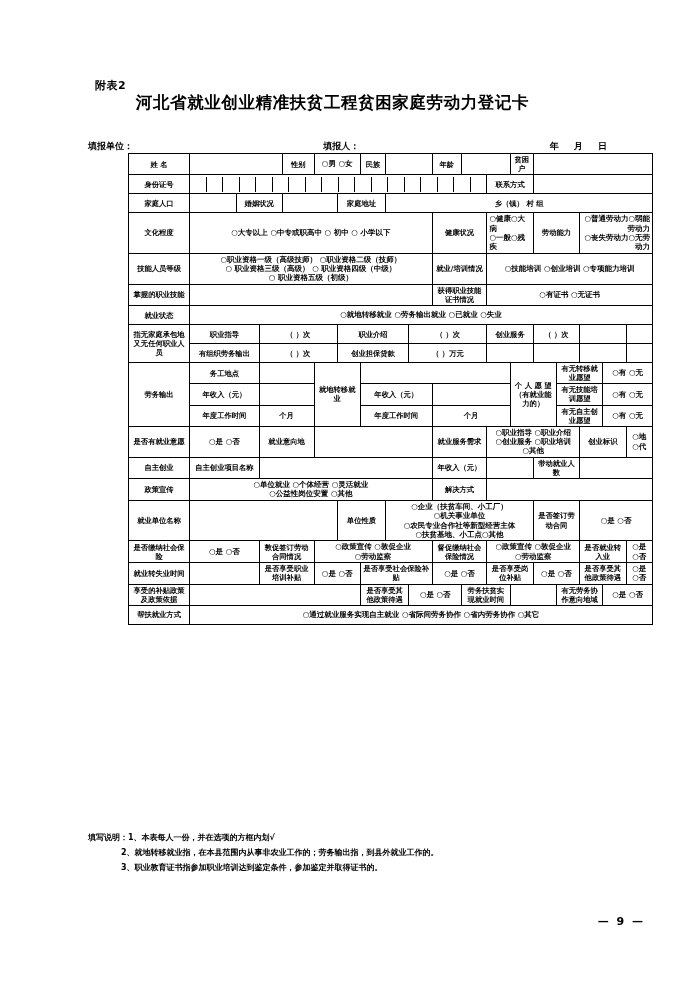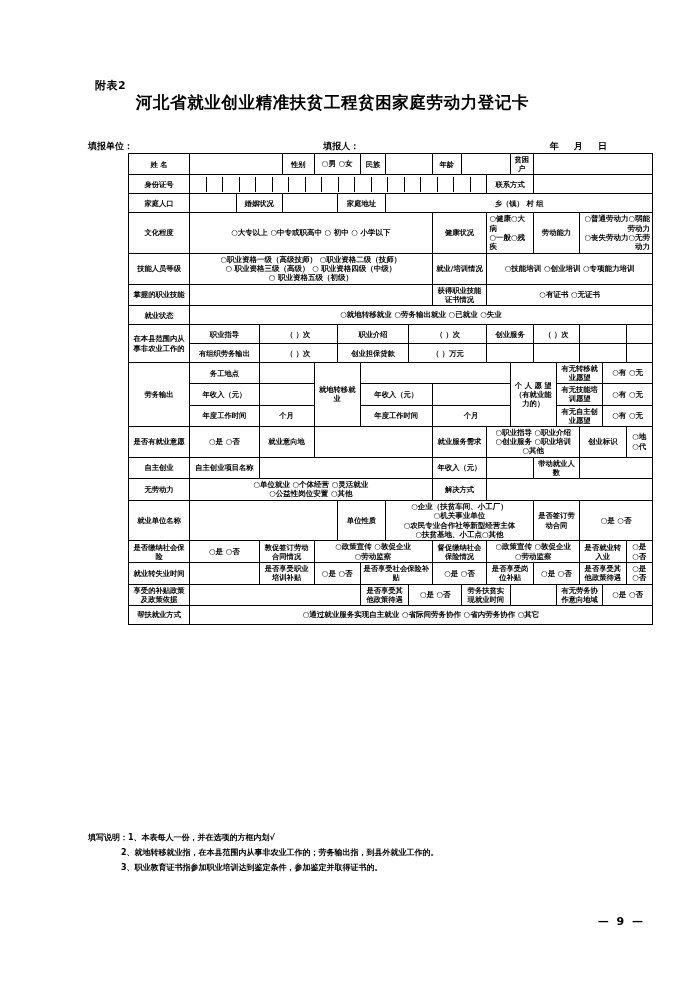--- a/index.html
+++ b/index.html
@@ -200,21 +200,21 @@
       <td colspan="2" class="lbl">获得职业技能证书情况</td>
       <td colspan="7" class="opts-c o">○有证书          ○无证书</td>
     </tr>
 
     <tr class="tall">
       <td class="lbl">就业状态</td>
       <td colspan="19" class="opts-c o">○就地转移就业        ○劳务输出就业        ○已就业        ○失业</td>
     </tr>
 
     <tr>
-      <td class="lbl" rowspan="2">在本县范围内从事非农业工作的</td>
+      <td class="lbl" rowspan="2">指无家庭承包地又无任何职业人员</td>
       <td colspan="3" class="lbl">职业指导</td>
       <td colspan="3" class="opts-c">（  ）次</td>
       <td colspan="3" class="lbl">职业介绍</td>
       <td colspan="3" class="opts-c">（  ）次</td>
       <td colspan="2" class="lbl">创业服务</td>
       <td colspan="2" class="opts-c">（  ）次</td>
       <td colspan="2" class="blank"></td>
       <td class="blank"></td>
     </tr>
 
@@ -277,21 +277,21 @@
       <td class="lbl">自主创业</td>
       <td colspan="3" class="lbl">自主创业项目名称</td>
       <td colspan="7" class="blank"></td>
       <td colspan="2" class="lbl">年收入（元）</td>
       <td colspan="2" class="blank"></td>
       <td colspan="2" class="lbl">带动就业人数</td>
       <td colspan="3" class="blank"></td>
     </tr>
 
     <tr class="tall">
-      <td class="lbl">无劳动力</td>
+      <td class="lbl">政策宣传</td>
       <td colspan="10" class="opts o">
         <span>○单位就业 ○个体经营  ○灵活就业</span><br>
         <span>○公益性岗位安置      ○其他</span>
       </td>
       <td colspan="2" class="lbl">解决方式</td>
       <td colspan="7" class="blank"></td>
     </tr>
 
     <tr style="height:40px">
       <td class="lbl">就业单位名称</td>

